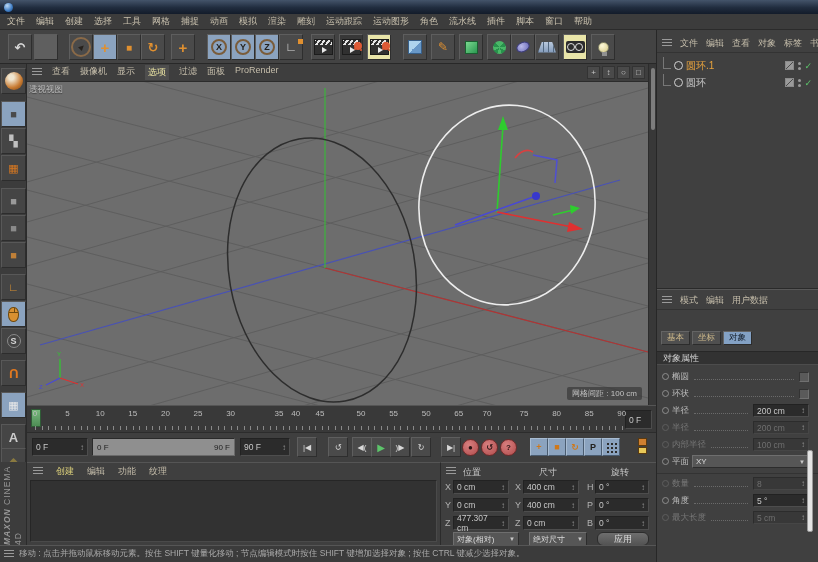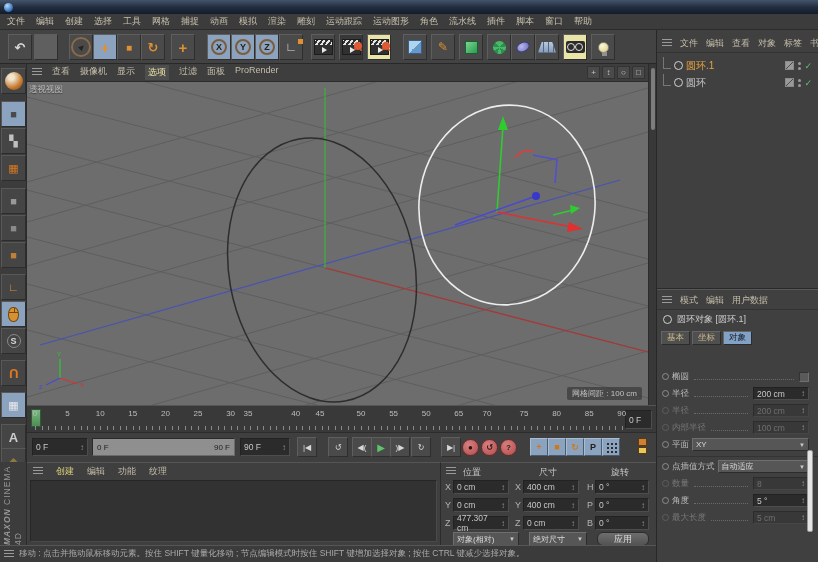--- a/index.html
+++ b/index.html
@@ -461,21 +461,21 @@
   <div id="curframe" class="field">
     <span>0 F</span>
   </div>
 <span class="ticknum" style="left: 8px;">0</span>
     <span class="ticknum" style="left: 40.6px;">5</span>
     <span class="ticknum" style="left: 73.2px;">10</span>
     <span class="ticknum" style="left: 105.8px;">15</span>
     <span class="ticknum" style="left: 138.4px;">20</span>
     <span class="ticknum" style="left: 171px;">25</span>
     <span class="ticknum" style="left: 203.6px;">30</span>
-    <span class="ticknum" style="left: 221px;">35</span>
+    <span class="ticknum" style="left: 252px;">35</span>
     <span class="ticknum" style="left: 268.8px;">40</span>
     <span class="ticknum" style="left: 293px;">45</span>
     <span class="ticknum" style="left: 334px;">50</span>
     <span class="ticknum" style="left: 366.6px;">55</span>
     <span class="ticknum" style="left: 399.2px;">50</span>
     <span class="ticknum" style="left: 431.8px;">65</span>
     <span class="ticknum" style="left: 460px; text-align: right;">70</span>
     <span class="ticknum" style="left: 497px;">75</span>
     <span class="ticknum" style="left: 529.6px;">80</span>
     <span class="ticknum" style="left: 562.2px;">85</span>
@@ -637,33 +637,36 @@
     </div>
 
   <div id="panelsep"></div>
 
   <div class="pmenu abs" style="left:0;top:262px;width:162px" id="attrmenu">
     <span class="hb"></span>
   <span class="mi">模式</span>
       <span class="mi">编辑</span>
       <span class="mi">用户数据</span>
     </div>
-  <div id="attrtitle">
-    <span class="oring"></span>
-    <span>圆环对象 [圆环.1]</span>
-  </div>
   <div id="attrtabs">
       <span class="tab">基本</span>
       <span class="tab">坐标</span>
       <span class="tab active">对象</span>
     </div>
+  <div id="attrsection">对象属性</div>
   <div id="attrrows">
       <div class="arow">
         <span class="radio"></span>
         <span class="albl">椭圆</span>
+        <span class="lead"></span>
+        <span class="cb"></span>
+      </div>
+      <div class="arow">
+        <span class="radio"></span>
+        <span class="albl">环状</span>
         <span class="lead"></span>
         <span class="cb"></span>
       </div>
       <div class="arow">
         <span class="radio"></span>
         <span class="albl">半径</span>
         <span class="lead"></span>
         <div class="field">
           <span>200 cm</span>
           <span class="spin">↕</span>
@@ -689,28 +692,20 @@
       </div>
       <div class="arow">
         <span class="radio"></span>
         <span class="albl">平面</span>
         <div class="dd">
           <span>XY</span>
           <span class="arr">▼</span>
         </div>
       </div>
       <div class="asep"></div>
-      <div class="arow">
-        <span class="radio"></span>
-        <span class="albl">点插值方式</span>
-        <div class="dd">
-          <span>自动适应</span>
-          <span class="arr">▼</span>
-        </div>
-      </div>
       <div class="arow dis">
         <span class="radio"></span>
         <span class="albl">数量</span>
         <span class="lead"></span>
         <div class="field">
           <span>8</span>
           <span class="spin">↕</span>
         </div>
       </div>
       <div class="arow">

